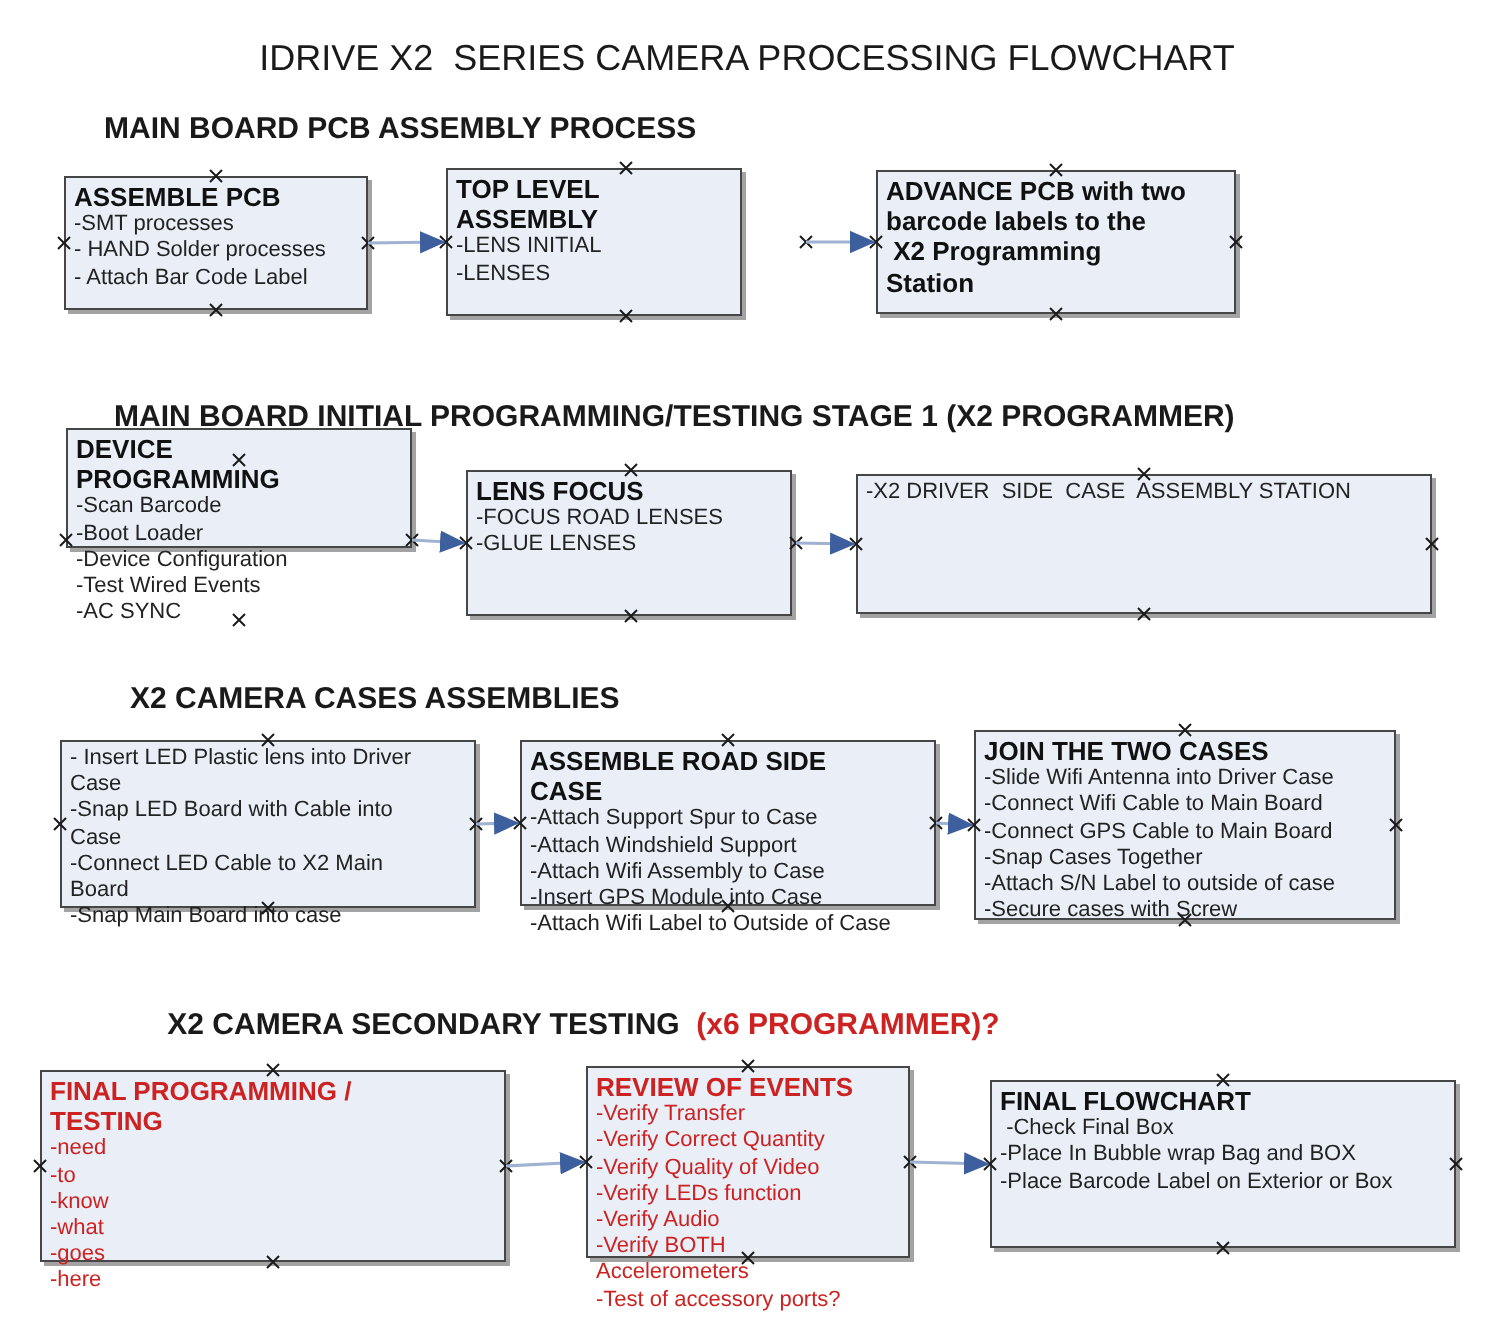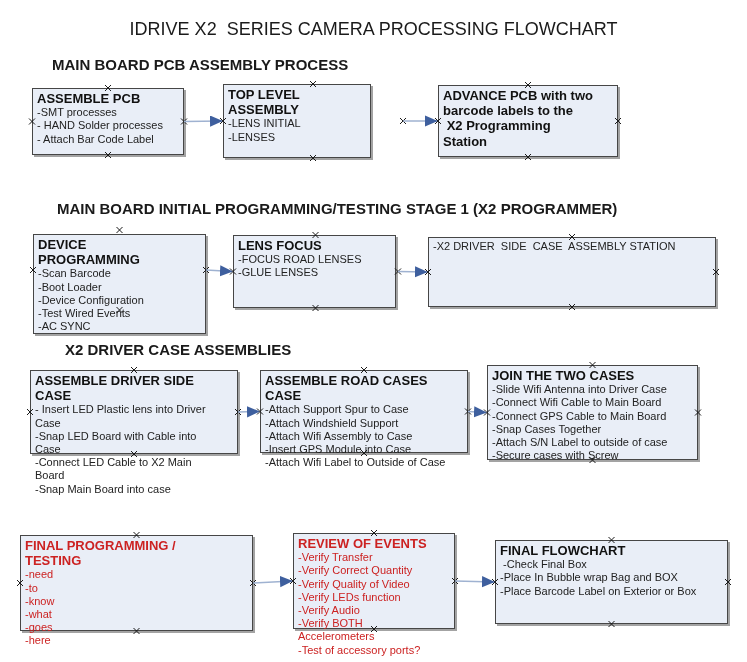--- a/index.html
+++ b/index.html
@@ -32,66 +32,68 @@
 </style>
 </head>
 <body>
 
 <div id="page">
 
   <div id="doc-title">IDRIVE X2  SERIES CAMERA PROCESSING FLOWCHART</div>
 
   <div class="sec-heading" style="left:20px;top:56px">MAIN BOARD PCB ASSEMBLY PROCESS</div>
   <div class="sec-heading" style="left:25px;top:200px">MAIN BOARD INITIAL PROGRAMMING/TESTING STAGE 1 (X2 PROGRAMMER)</div>
-  <div class="sec-heading" style="left:33px;top:341px">X2 DRIVER CASE ASSEMBLIES</div>
+  <div class="sec-heading" style="left:33px;top:341px">X2 CAMERA CASES ASSEMBLIES</div>
+  <div class="sec-heading" style="left:35px;top:487px">
+    <span>X2 CAMERA SECONDARY TESTING  </span><span class="red-part">(x6 PROGRAMMER)?</span>
+  </div>
 
   <div class="fbox" id="b-r0b0" style="left:32px;top:88px;width:152px;height:67px">
     <div class="fbox-title">ASSEMBLE PCB</div>
     <div class="fbox-body">-SMT processes
 - HAND Solder processes
 - Attach Bar Code Label</div>
   </div>
   <div class="fbox" id="b-r0b1" style="left:223px;top:84px;width:148px;height:74px">
     <div class="fbox-title">TOP LEVEL ASSEMBLY</div>
     <div class="fbox-body">-LENS INITIAL
 -LENSES</div>
   </div>
   <div class="fbox" id="b-r0b2" style="left:438px;top:85px;width:180px;height:72px">
     <div class="fbox-title">ADVANCE PCB with two
 barcode labels to the
  X2 Programming Station</div>
     <div class="fbox-body"></div>
   </div>
 
-  <div class="fbox" id="b-r1b0" style="left:33px;top:234px;width:173px;height:100px">
+  <div class="fbox" id="b-r1b0" style="left:33px;top:214px;width:173px;height:60px">
     <div class="fbox-title">DEVICE PROGRAMMING</div>
     <div class="fbox-body">-Scan Barcode
 -Boot Loader
 -Device Configuration
 -Test Wired Events
 -AC SYNC</div>
   </div>
   <div class="fbox" id="b-r1b1" style="left:233px;top:235px;width:163px;height:73px">
     <div class="fbox-title">LENS FOCUS</div>
     <div class="fbox-body">-FOCUS ROAD LENSES
 -GLUE LENSES</div>
   </div>
   <div class="fbox" id="b-r1b2" style="left:428px;top:237px;width:288px;height:70px">
     <div class="fbox-body">-X2 DRIVER  SIDE  CASE  ASSEMBLY STATION</div>
   </div>
 
   <div class="fbox" id="b-r2b0" style="left:30px;top:370px;width:208px;height:84px">
-    <div class="fbox-title">ASSEMBLE DRIVER SIDE CASE</div>
     <div class="fbox-body">- Insert LED Plastic lens into Driver Case
 -Snap LED Board with Cable into Case
 -Connect LED Cable to X2 Main Board
 -Snap Main Board into case</div>
   </div>
   <div class="fbox" id="b-r2b1" style="left:260px;top:370px;width:208px;height:83px">
-    <div class="fbox-title">ASSEMBLE ROAD CASES CASE</div>
+    <div class="fbox-title">ASSEMBLE ROAD SIDE CASE</div>
     <div class="fbox-body">-Attach Support Spur to Case
 -Attach Windshield Support
 -Attach Wifi Assembly to Case
 -Insert GPS Module into Case
 -Attach Wifi Label to Outside of Case</div>
   </div>
   <div class="fbox" id="b-r2b2" style="left:487px;top:365px;width:211px;height:95px">
     <div class="fbox-title">JOIN THE TWO CASES</div>
     <div class="fbox-body">-Slide Wifi Antenna into Driver Case
 -Connect Wifi Cable to Main Board

